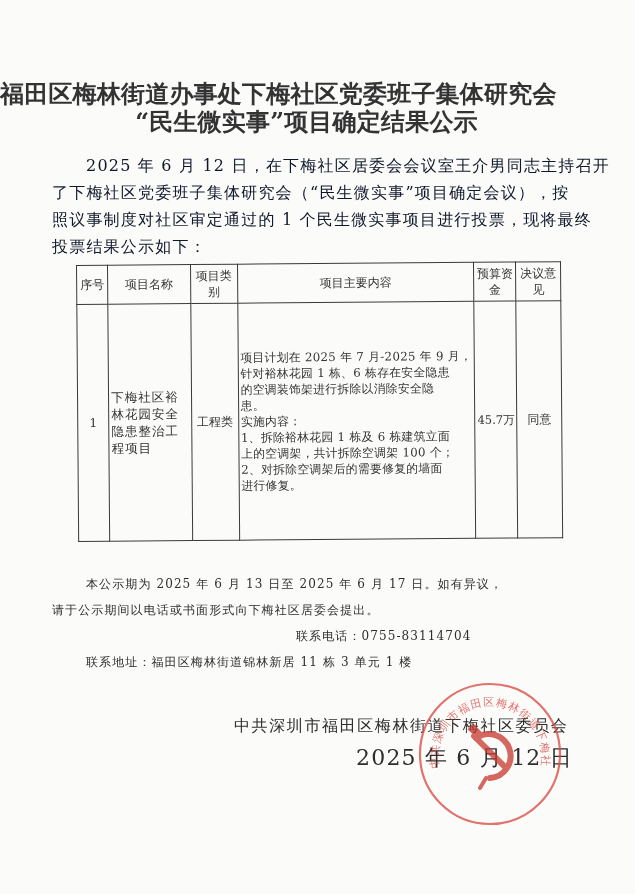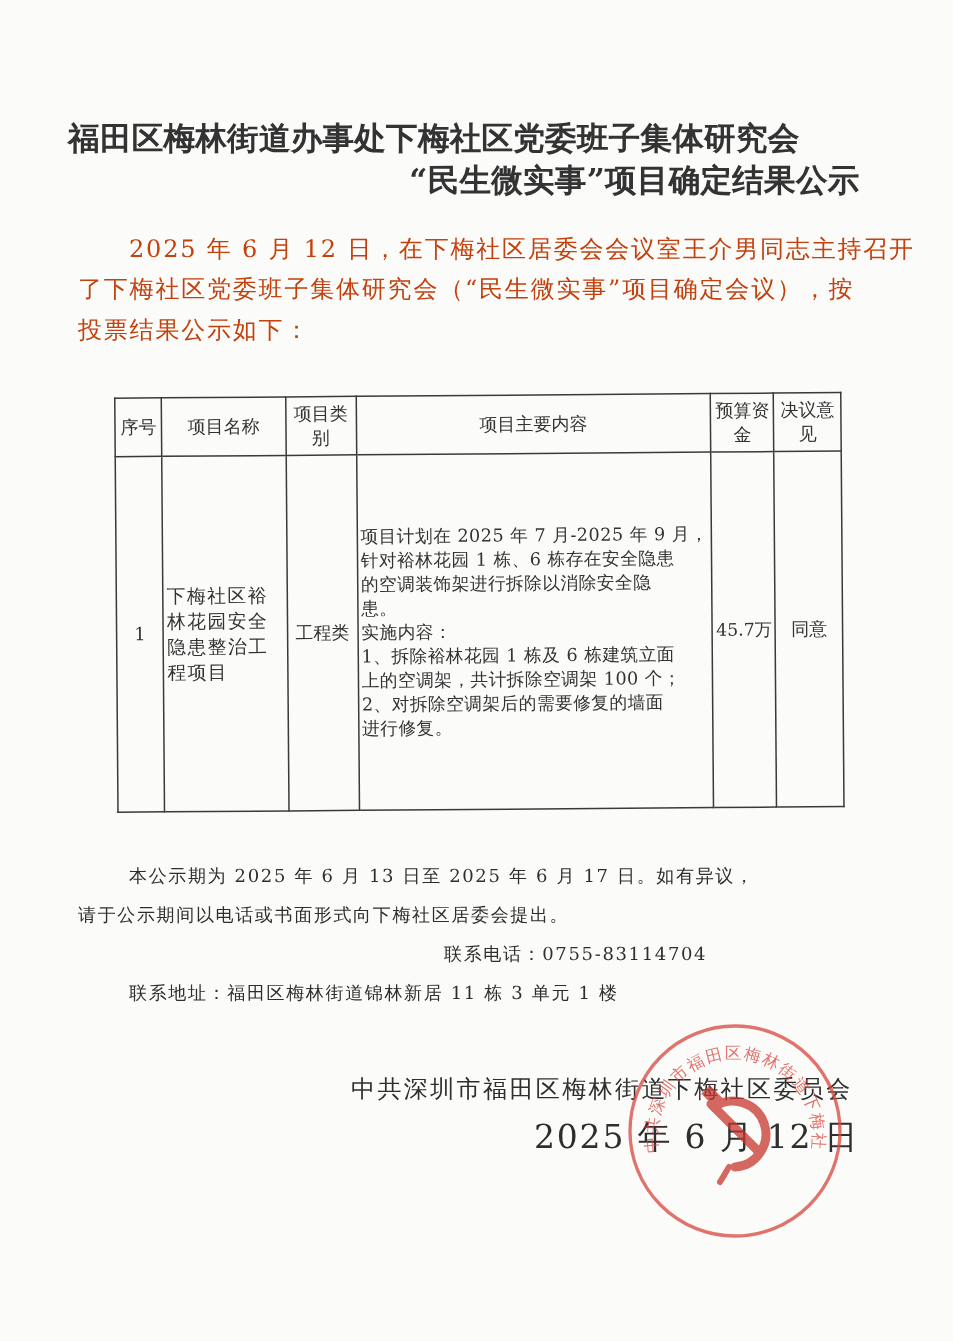--- a/index.html
+++ b/index.html
@@ -17,38 +17,38 @@
   }
   .page {
     position: absolute;
     left: 0; top: 0;
     width: 635px; height: 894px;
   }
   .title {
     position: absolute;
     left: 0;
     width: 533px;
-    text-align: right;
+    text-align: center;
     font-weight: bold;
-    font-size: 21px;
+    font-size: 24px;
     color: #333;
     letter-spacing: 0.2px;
     white-space: nowrap;
   }
   .title.l1 { top: 78px; }
   .title.l2 { top: 106px; margin-left: 40px; }
 
   .para {
     position: absolute;
     left: 52px;
     width: 540px;
     font-size: 16px;
     line-height: 27px;
     letter-spacing: 1.2px;
-    color: #c2410c;
+    color: #0f172a;
     white-space: nowrap;
   }
   .para .line { display: block; height: 27px; }
   .indent { padding-left: 34px; }
 
   table.main {
     position: absolute;
     left: 76px;
     top: 265px;
     width: 485px;
@@ -128,20 +128,21 @@
 <body>
 
 <div class="page">
 
   <div class="title l1">福田区梅林街道办事处下梅社区党委班子集体研究会</div>
   <div class="title l2">“民生微实事”项目确定结果公示</div>
 
   <div class="para" style="top:152px;">
     <span class="line indent">2025 年 6 月 12 日，在下梅社区居委会会议室王介男同志主持召开</span>
     <span class="line">了下梅社区党委班子集体研究会（“民生微实事”项目确定会议），按</span>
+    <span class="line">照议事制度对社区审定通过的 1 个民生微实事项目进行投票，现将最终</span>
     <span class="line">投票结果公示如下：</span>
   </div>
 
   <table class="main">
     <thead>
       <tr>
         <th class="c-no">序号</th>
         <th class="c-name">项目名称</th>
         <th class="c-type">项目类别</th>
         <th class="c-content">项目主要内容</th>

